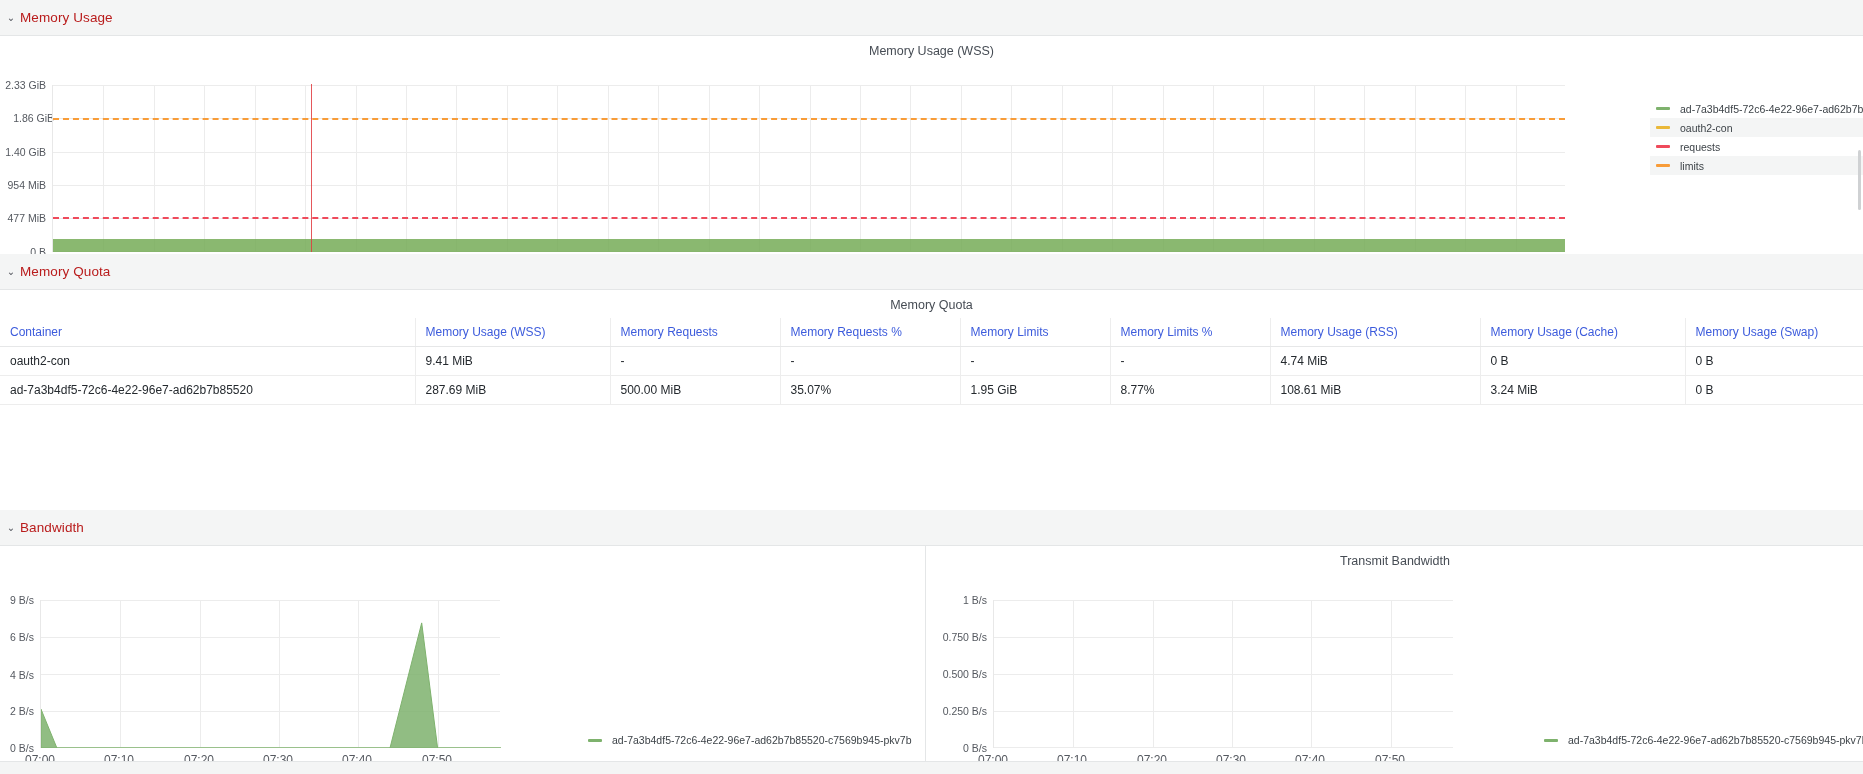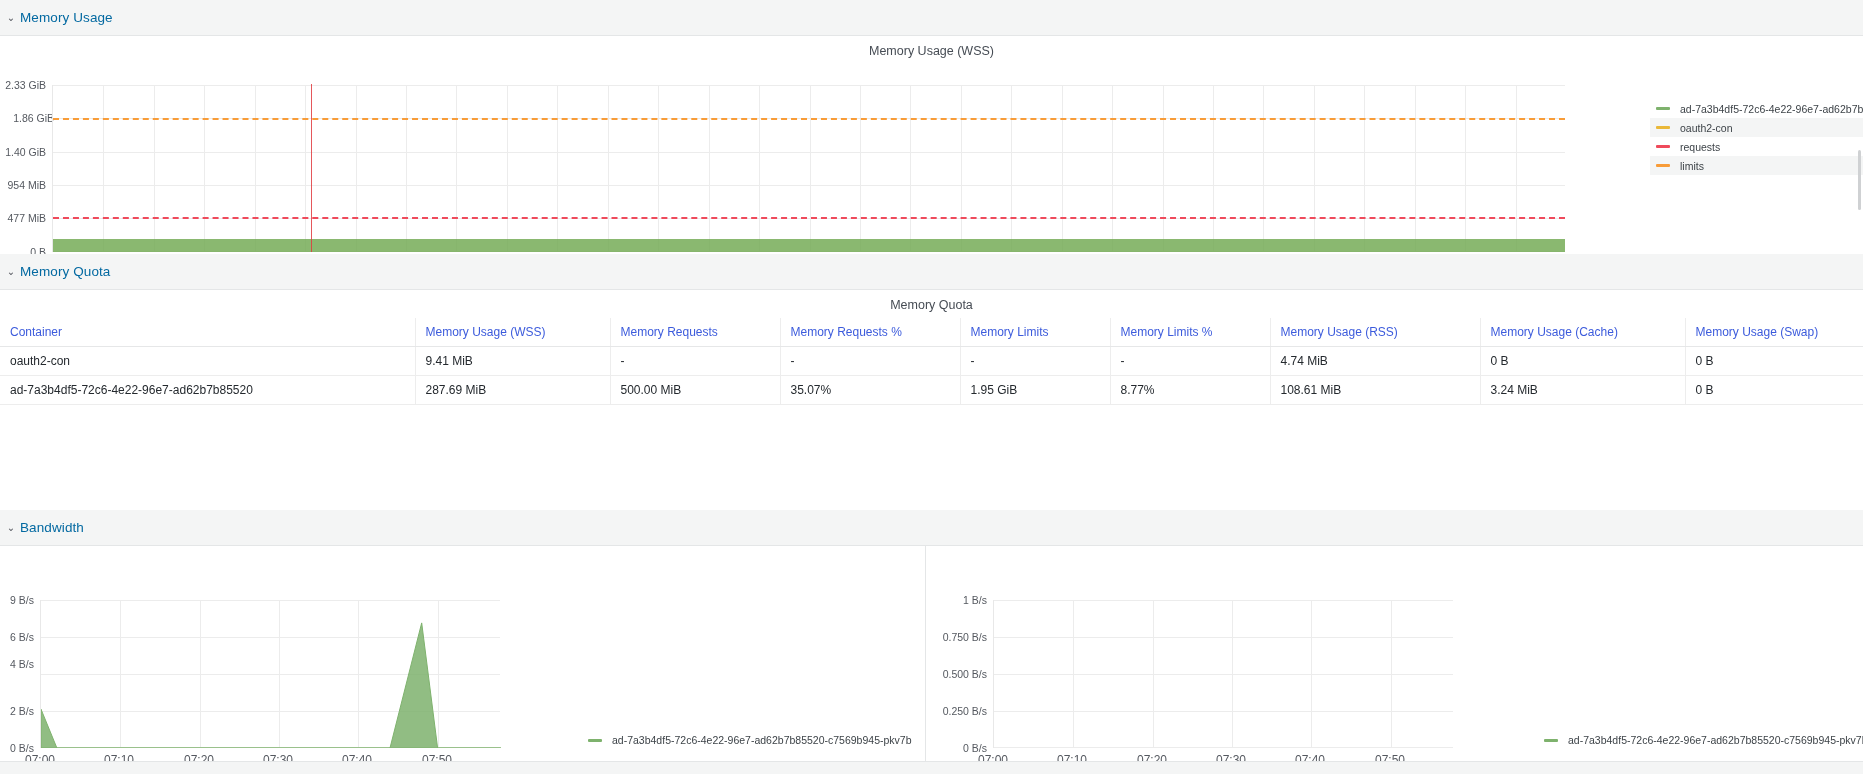--- a/index.html
+++ b/index.html
@@ -30,21 +30,21 @@
     width: 14px; height: 14px;
     display: inline-flex;
     align-items: center; justify-content: center;
     color: #52545c;
     font-size: 10px;
     line-height: 1;
     margin-right: 2px;
   }
   .row-title {
     font-size: 13.5px;
-    color: #0369a1;
+    color: #b91c1c;
     letter-spacing: .1px;
   }
 
   
   .panel {
     background: #ffffff;
     position: relative;
     box-sizing: border-box;
   }
   .panel-title {
@@ -378,21 +378,21 @@
   <div class="row-header" style="position:absolute;left:0;top:510px;width:1863px;">
     <span class="caret">⌄</span>
     <span class="row-title">Bandwidth</span>
   </div>
 
   <div class="panel" style="position:absolute;left:0;top:546px;width:926px;height:215px;border-right:1px solid #e4e6e7;">
 
     <div class="chart" style="position:absolute;left:0;top:18px;width:926px;height:197px;">
       <div class="ytick" style="top:36px;width:34px;left:0;">9 B/s</div>
       <div class="ytick" style="top:73px;width:34px;left:0;">6 B/s</div>
-      <div class="ytick" style="top:100px;width:34px;left:0;">4 B/s</div>
+      <div class="ytick" style="top:111px;width:34px;left:0;">4 B/s</div>
       <div class="ytick" style="top:147px;width:34px;left:0;">2 B/s</div>
       <div class="ytick" style="top:184px;width:34px;left:0;">0 B/s</div>
 
       <div class="plot" id="rx-plot" style="left:40px;top:36px;width:460px;height:148px;">
         <div class="gridline-h" style="top:0px;"></div>
         <div class="gridline-h" style="top:37px;"></div>
         <div class="gridline-h" style="top:74px;"></div>
         <div class="gridline-h" style="top:111px;"></div>
         <div class="gridline-h" style="top:147px;"></div>
         <div id="rx-vgrid">
@@ -417,20 +417,21 @@
         </div>
     </div>
 
     <div class="legend-inline" id="rx-legend" style="left:588px;top:188px;">
         <span class="swatch" style="background: rgb(126, 178, 109);"></span>
         <span>ad-7a3b4df5-72c6-4e22-96e7-ad62b7b85520-c7569b945-pkv7b</span>
       </div>
   </div>
 
   <div class="panel" style="position:absolute;left:927px;top:546px;width:936px;height:215px;">
+    <div class="panel-title">Transmit Bandwidth</div>
 
     <div class="chart" style="position:absolute;left:0;top:18px;width:936px;height:197px;">
       <div class="ytick" style="top:36px;width:60px;left:0;">1 B/s</div>
       <div class="ytick" style="top:73px;width:60px;left:0;">0.750 B/s</div>
       <div class="ytick" style="top:110px;width:60px;left:0;">0.500 B/s</div>
       <div class="ytick" style="top:147px;width:60px;left:0;">0.250 B/s</div>
       <div class="ytick" style="top:184px;width:60px;left:0;">0 B/s</div>
 
       <div class="plot" id="tx-plot" style="left:66px;top:36px;width:460px;height:148px;">
         <div class="gridline-h" style="top:0px;"></div>

